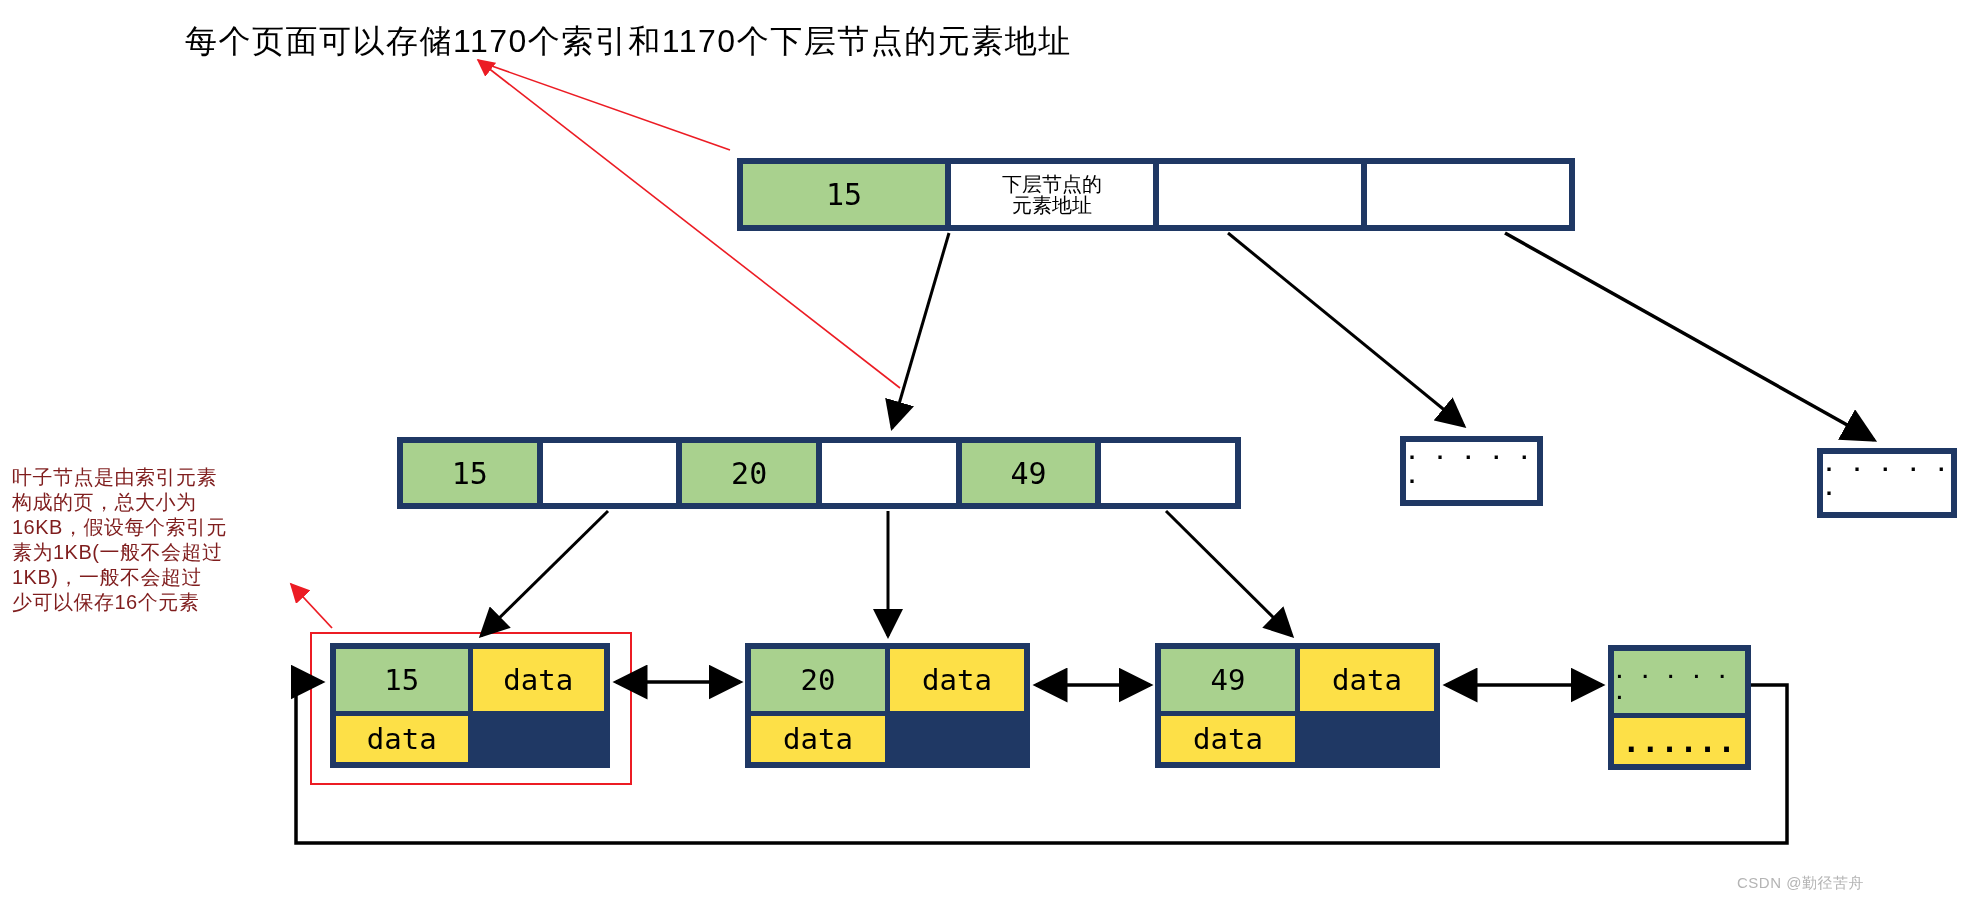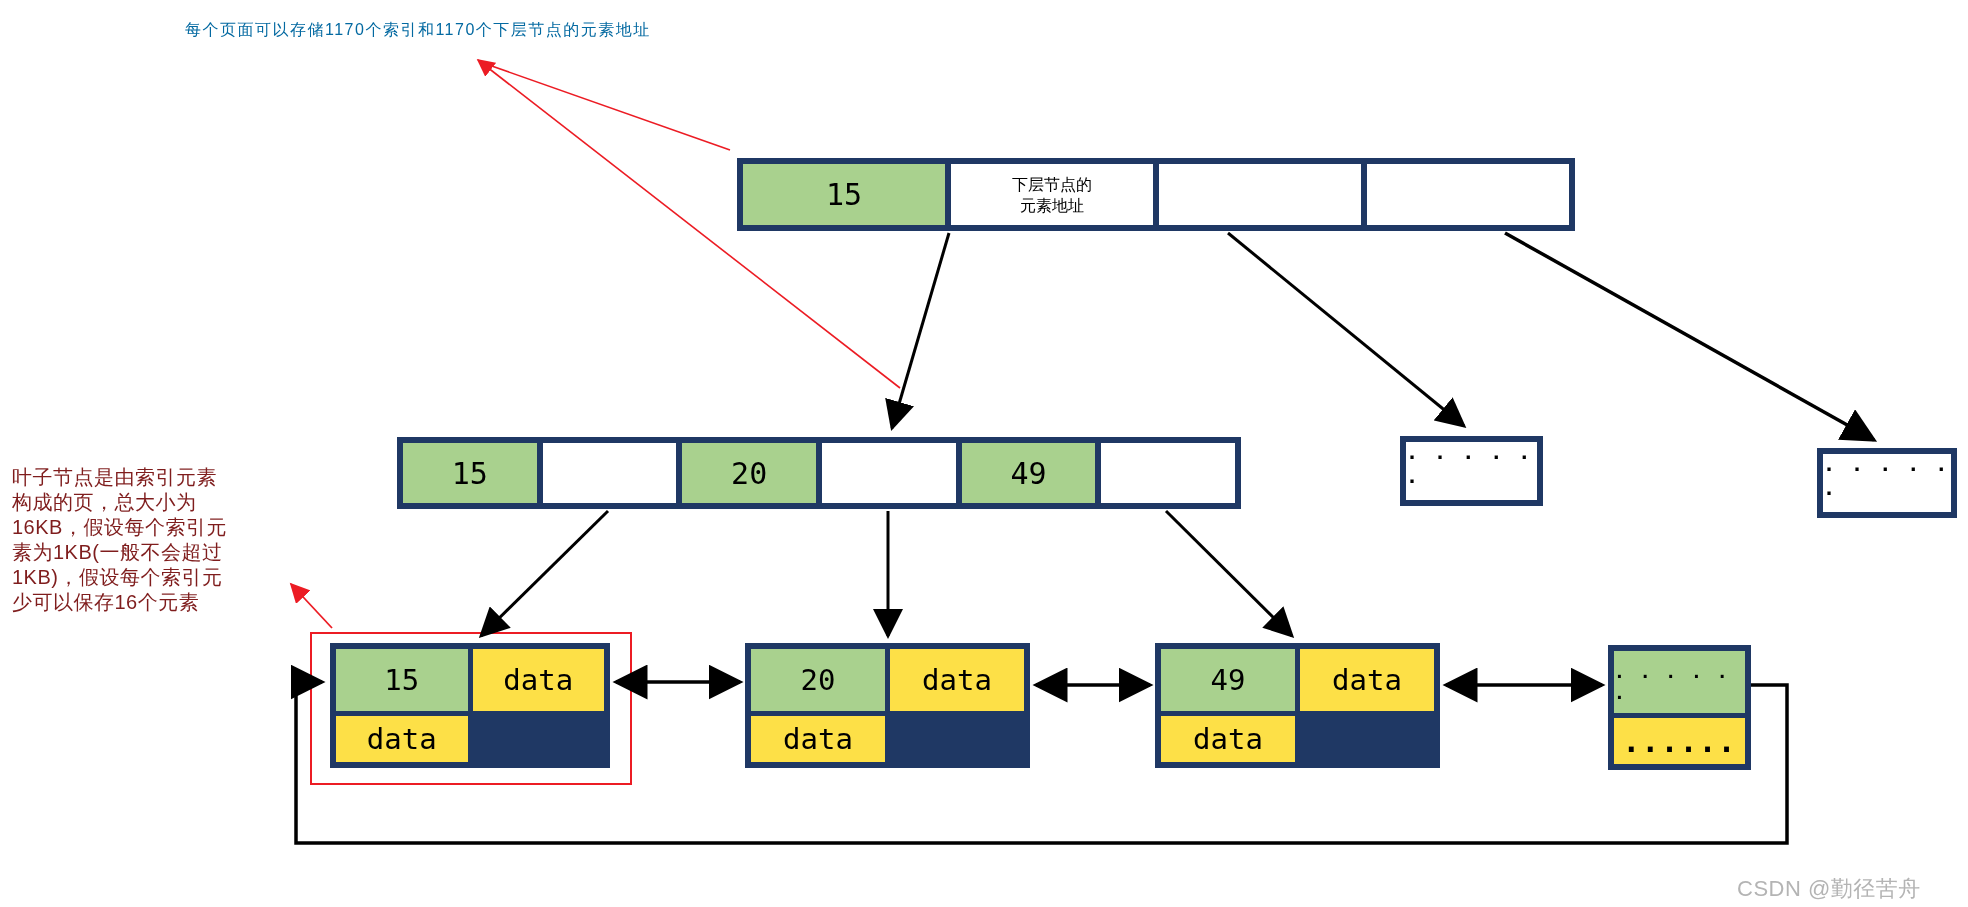--- a/index.html
+++ b/index.html
@@ -7,62 +7,62 @@
        font-family:"Liberation Sans",sans-serif;}
   .overlay{position:absolute;left:0;top:0;pointer-events:none;}
 
   
   .node-row{position:absolute;display:flex;box-sizing:border-box;
             background:#1F3864;border:6px solid #1F3864;gap:6px;}
   .cell{flex:1;display:flex;flex-direction:column;align-items:center;justify-content:center;
         font-family:"DejaVu Sans Mono",monospace;font-size:30px;color:#000;}
   .cell.green{background:#A9D18E;}
   .cell.white{background:#ffffff;}
-  .cell .ptr-line{font-family:"Liberation Sans",sans-serif;font-size:16px;line-height:21px;color:#000;}
+  .cell .ptr-line{font-family:"Liberation Sans",sans-serif;font-size:20px;line-height:21px;color:#000;}
 
   
   .leaf{position:absolute;display:grid;box-sizing:border-box;
         background:#1F3864;border:6px solid #1F3864;gap:5px;
         grid-template-rows:62px 46px;}
   .leaf.two-col{grid-template-columns:1fr 1fr;}
   .leaf.one-col{grid-template-columns:1fr;}
   .lcell{display:flex;align-items:center;justify-content:center;
          font-family:"DejaVu Sans Mono",monospace;font-size:29px;color:#000;}
   .lcell.green{background:#A9D18E;}
   .lcell.blue{background:#fde047;}
 
   
   .ellipsis-box{position:absolute;box-sizing:border-box;border:6px solid #1F3864;background:#fff;
                 display:flex;align-items:flex-end;justify-content:center;padding-bottom:12px;
                 font-family:"DejaVu Sans Mono",monospace;font-weight:bold;font-size:20px;color:#000;}
   .dots-spaced{font-family:"DejaVu Sans Mono",monospace;font-weight:bold;letter-spacing:2px;}
   .dots-dense{font-family:"DejaVu Sans Mono",monospace;font-weight:bold;letter-spacing:1px;font-size:30px;}
 
   
-  .top-note{position:absolute;left:185px;top:20px;color:#0369a1;font-size:16px;
+  .top-note{position:absolute;left:185px;top:20px;color:#000000;font-size:32px;
             letter-spacing:1.5px;white-space:nowrap;}
   .left-note{position:absolute;left:12px;top:465px;width:240px;color:#7f1d1d;
              font-size:20px;line-height:25px;letter-spacing:0.5px;}
   .red-frame{position:absolute;left:310px;top:632px;width:322px;height:153px;
              border:2px solid #EC1C24;box-sizing:border-box;}
 
-  .watermark{position:absolute;left:1737px;top:874px;color:#b4b4b4;font-size:22px;
+  .watermark{position:absolute;left:1737px;top:874px;color:#b4b4b4;font-size:15px;
              letter-spacing:0.5px;white-space:nowrap;}
 </style>
 </head>
 <body>
 
 <div class="top-note">每个页面可以存储1170个索引和1170个下层节点的元素地址</div>
 
 <div class="left-note">
   <div>叶子节点是由索引元素</div>
   <div>构成的页，总大小为</div>
   <div>16KB，假设每个索引元</div>
   <div>素为1KB(一般不会超过</div>
-  <div>1KB)，假设每个索引元</div>
+  <div>1KB)，一般不会超过</div>
   <div>少可以保存16个元素</div>
 </div>
 
 <div class="node-row" style="left:737px;top:158px;width:838px;height:73px;">
   <div class="cell green">15</div>
   <div class="cell white">
     <span class="ptr-line">下层节点的</span>
     <span class="ptr-line">元素地址</span>
   </div>
   <div class="cell white"></div>

